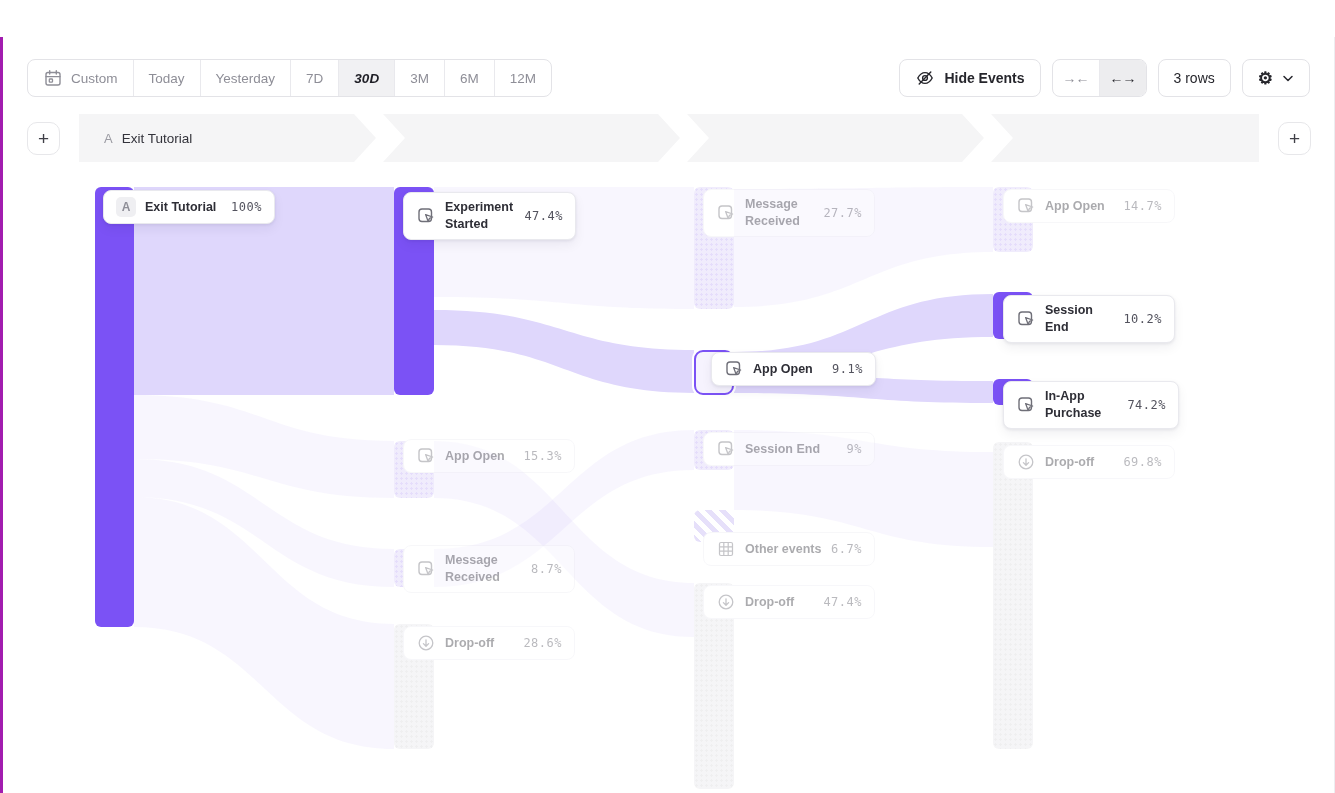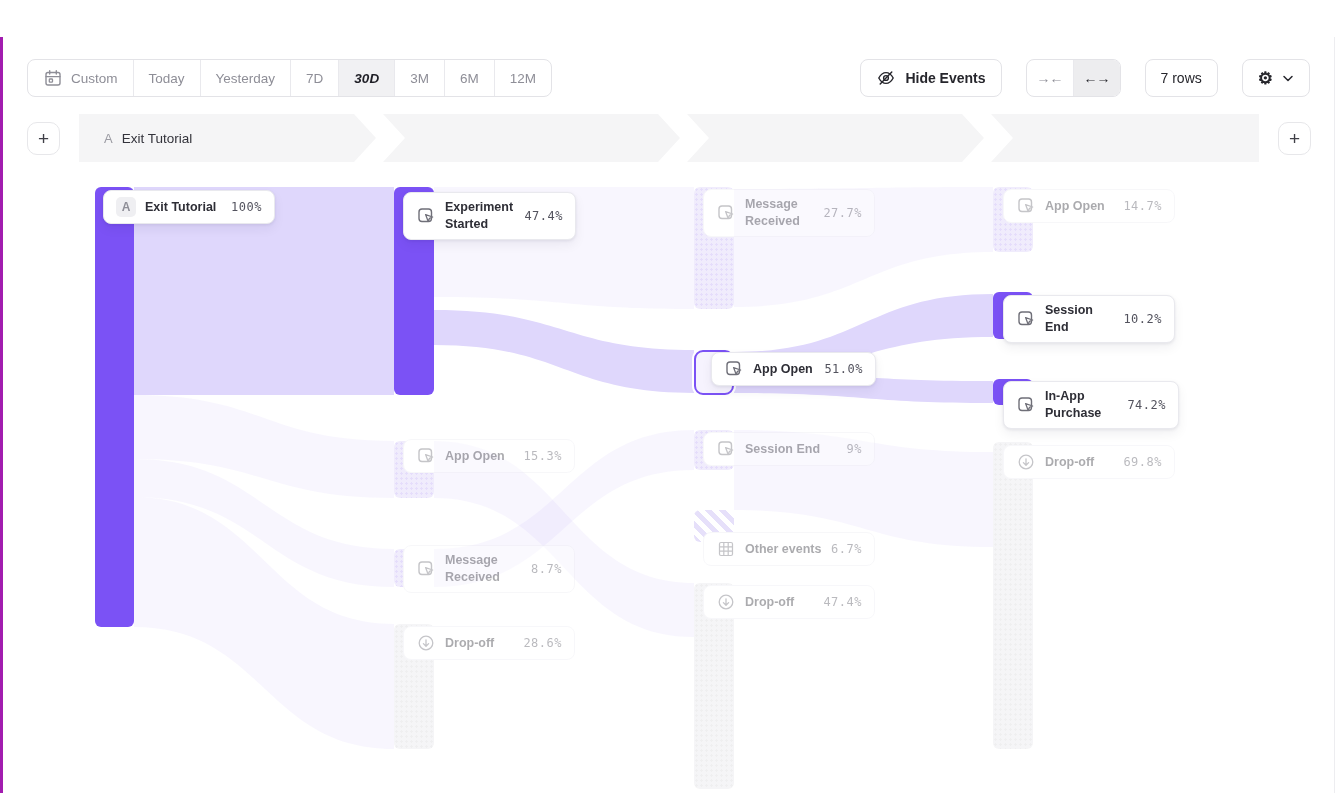--- a/index.html
+++ b/index.html
@@ -5,21 +5,21 @@
   * { margin:0; padding:0; box-sizing:border-box; }
   html,body { width:1335px; height:793px; background:#fff; font-family:"Liberation Sans", sans-serif; overflow:hidden; }
   .app { position:relative; width:1335px; height:793px; background:#fff; border-left:3px solid #a21caf; border-right:1px solid #ededf0;margin-top:37px; }
 
   
   .toolbar { display:flex; justify-content:space-between; align-items:center; padding:22px 24px 0 24px; height:60px; }
   .seg { display:flex; align-items:stretch; border:1px solid #e3e3e7; border-radius:8px; background:#fff; overflow:hidden; height:38px; }
   .seg .seg-item { display:flex; align-items:center; gap:8px; padding:0 15px; font-size:13.5px; color:#8e8e97; border-left:1px solid #e9e9ed; cursor:pointer; white-space:nowrap; }
   .seg .seg-item:first-child { border-left:none; }
   .seg .seg-item.selected { background:#f1f1f3; color:#1f1f26; font-weight:700;font-style:italic; }
-  .toolbar-right { display:flex; align-items:center; gap:24px; }
+  .toolbar-right { display:flex; align-items:center; gap:11px; }
   .btn { display:flex; align-items:center; gap:9px; height:38px; padding:0 15px; border:1px solid #e3e3e7; border-radius:8px; background:#fff; font-size:14px; font-weight:600; color:#26262c; cursor:pointer; white-space:nowrap; }
   .btn.plain { font-weight:400; }
   .arrow-seg { height:38px; }
   .arrow-seg .seg-item { padding:0 10px; font-size:14px; letter-spacing:-1px; }
   .arrow-cell-dim { color:#b8b8c0; }
   .arrow-seg .seg-item.selected { font-weight:400; color:#26262c; background:#ededef; }
   .gear-glyph { font-size:17px; line-height:1; color:#26262c; }
   .icon-16 { width:20px; height:20px; flex:0 0 auto; }
 
   
@@ -132,21 +132,21 @@
       </button>
       <div class="seg arrow-seg">
         <div class="seg-item arrow-cell-dim">
             <span>→←</span>
           </div>
         <div class="seg-item selected">
             <span>←→</span>
           </div>
       </div>
       <button class="btn plain">
-        <span>7 rows</span>
+        <span>3 rows</span>
       </button>
       <button class="btn">
         <span class="gear-glyph">⚙</span>
         <svg width="12" height="10" viewBox="0 0 12 10">
             <use href="#ic-chev-down"></use>
           </svg>
       </button>
     </div>
   </div>
 
@@ -249,21 +249,21 @@
       </div>
     </div>
 
     <div>
       <div class="bar bar-outline" style="left:691px;top:183px;width:40px;height:45px"></div>
       <div class="card" style="left:708px;top:185px;width:165px">
         <svg class="node-icon" viewBox="0 0 20 20">
             <use href="#ic-event"></use>
           </svg>
         <span class="label">App Open</span>
-        <span class="pct">51.0%</span>
+        <span class="pct">9.1%</span>
       </div>
     </div>
 
     <div class="faded">
       <div class="bar bar-light" style="left:691px;top:263px;width:40px;height:40px"></div>
       <div class="card" style="left:700px;top:265px;width:172px">
         <svg class="node-icon" viewBox="0 0 20 20">
             <use href="#ic-event"></use>
           </svg>
         <span class="label">Session End</span>

